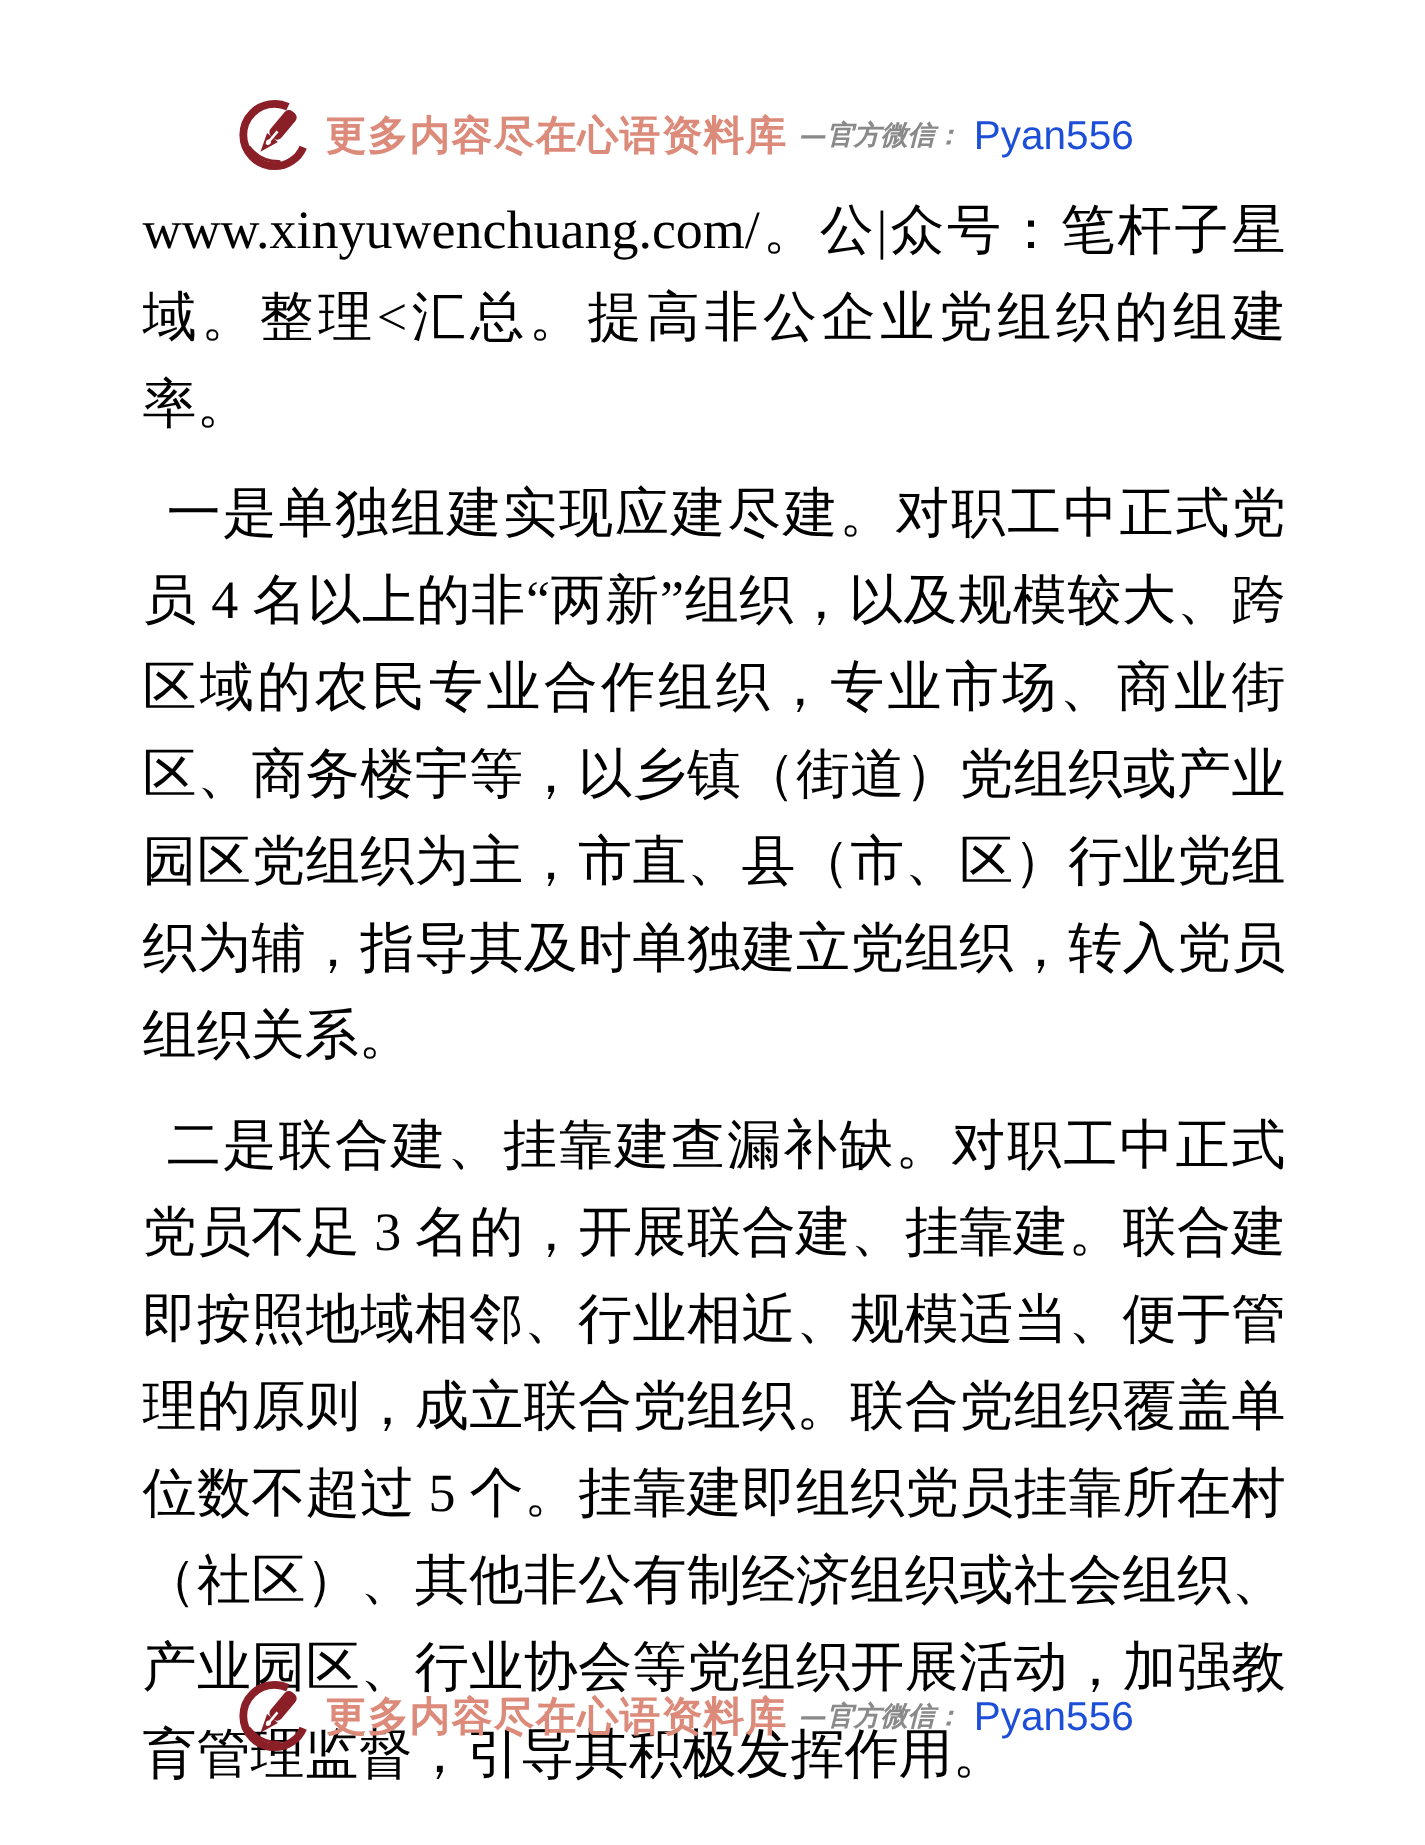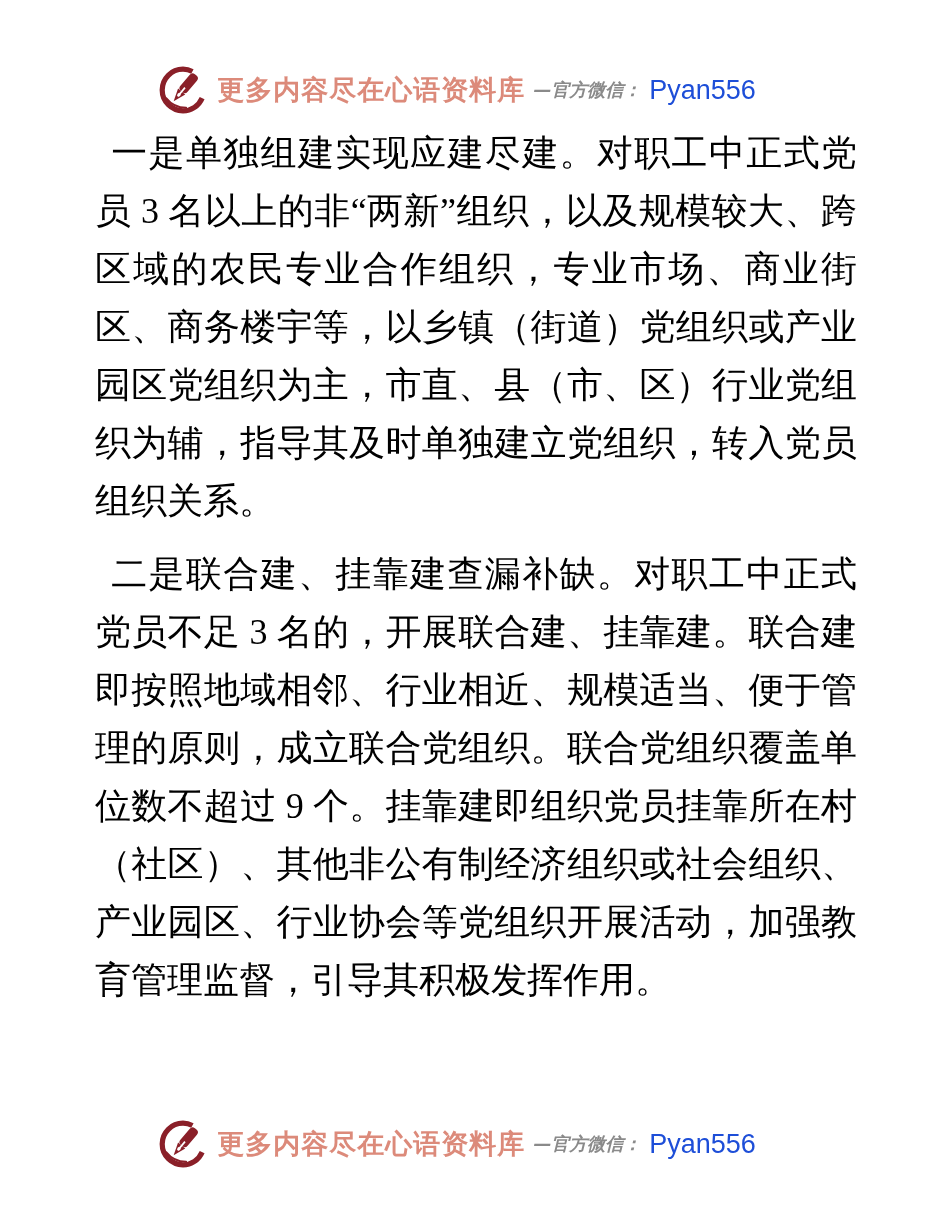--- a/index.html
+++ b/index.html
@@ -89,22 +89,23 @@
       </g>
       <path d="M9 33 Q16 42 28 42" fill="none" stroke="#8a1f28" stroke-width="2" stroke-linecap="round"></path>
       <circle cx="9" cy="13" r="1.4" fill="#8a1f28"></circle>
     </svg>
     <span class="wm-brand">更多内容尽在心语资料库</span>
     <span class="wm-label">—官方微信：</span>
     <span class="wm-id">Pyan556</span>
   </div>
 
   <div class="content">
-    <p class="para indent">一是单独组建实现应建尽建。对职工中正式党员 3 名以上的非“两新”组织，以及规模较大、跨区域的农民专业合作组织，专业市场、商业街区、商务楼宇等，以乡镇（街道）党组织或产业园区党组织为主，市直、县（市、区）行业党组织为辅，指导其及时单独建立党组织，转入党员组织关系。</p>
-    <p class="para indent">二是联合建、挂靠建查漏补缺。对职工中正式党员不足 3 名的，开展联合建、挂靠建。联合建即按照地域相邻、行业相近、规模适当、便于管理的原则，成立联合党组织。联合党组织覆盖单位数不超过 9 个。挂靠建即组织党员挂靠所在村（社区）、其他非公有制经济组织或社会组织、产业园区、行业协会等党组织开展活动，加强教育管理监督，引导其积极发挥作用。</p>
+    <p class="para">www.xinyuwenchuang.com/。公|众号：笔杆子星域。整理&lt;汇总。提高非公企业党组织的组建率。</p>
+    <p class="para indent">一是单独组建实现应建尽建。对职工中正式党员 4 名以上的非“两新”组织，以及规模较大、跨区域的农民专业合作组织，专业市场、商业街区、商务楼宇等，以乡镇（街道）党组织或产业园区党组织为主，市直、县（市、区）行业党组织为辅，指导其及时单独建立党组织，转入党员组织关系。</p>
+    <p class="para indent">二是联合建、挂靠建查漏补缺。对职工中正式党员不足 3 名的，开展联合建、挂靠建。联合建即按照地域相邻、行业相近、规模适当、便于管理的原则，成立联合党组织。联合党组织覆盖单位数不超过 5 个。挂靠建即组织党员挂靠所在村（社区）、其他非公有制经济组织或社会组织、产业园区、行业协会等党组织开展活动，加强教育管理监督，引导其积极发挥作用。</p>
   </div>
 
   <div class="watermark footer">
     <svg class="wm-logo" viewBox="0 0 50 50">
       <circle cx="25" cy="25" r="20" fill="none" stroke="#8a1f28" stroke-width="5" stroke-dasharray="95 31" stroke-dashoffset="-8"></circle>
       <g transform="rotate(40 25 25)">
         <rect x="20.5" y="6" width="9" height="21" rx="3.5" fill="#8a1f28"></rect>
         <path d="M20.5 27 L25 39 L29.5 27 Z" fill="#8a1f28"></path>
         <line x1="25" y1="22" x2="25" y2="33" stroke="#ffffff" stroke-width="1.6"></line>
         <circle cx="25" cy="31" r="1.6" fill="#ffffff"></circle>

